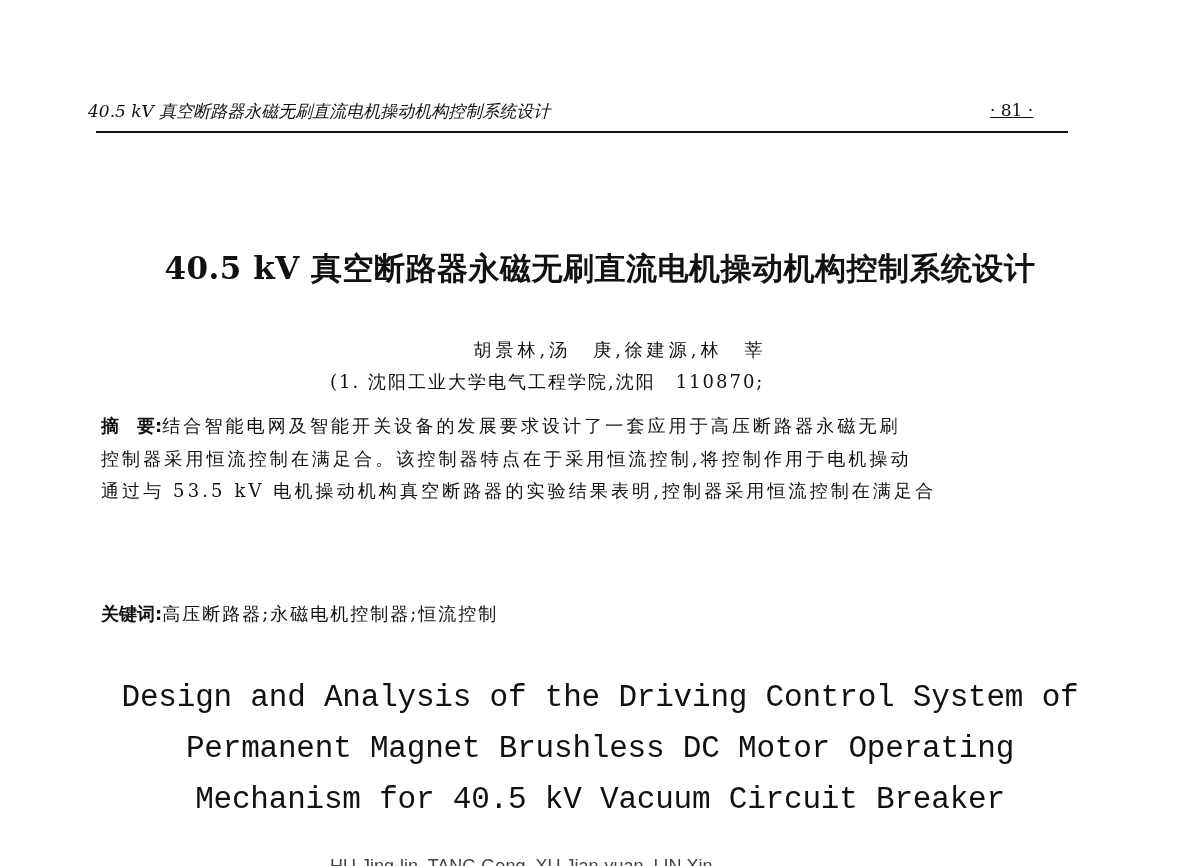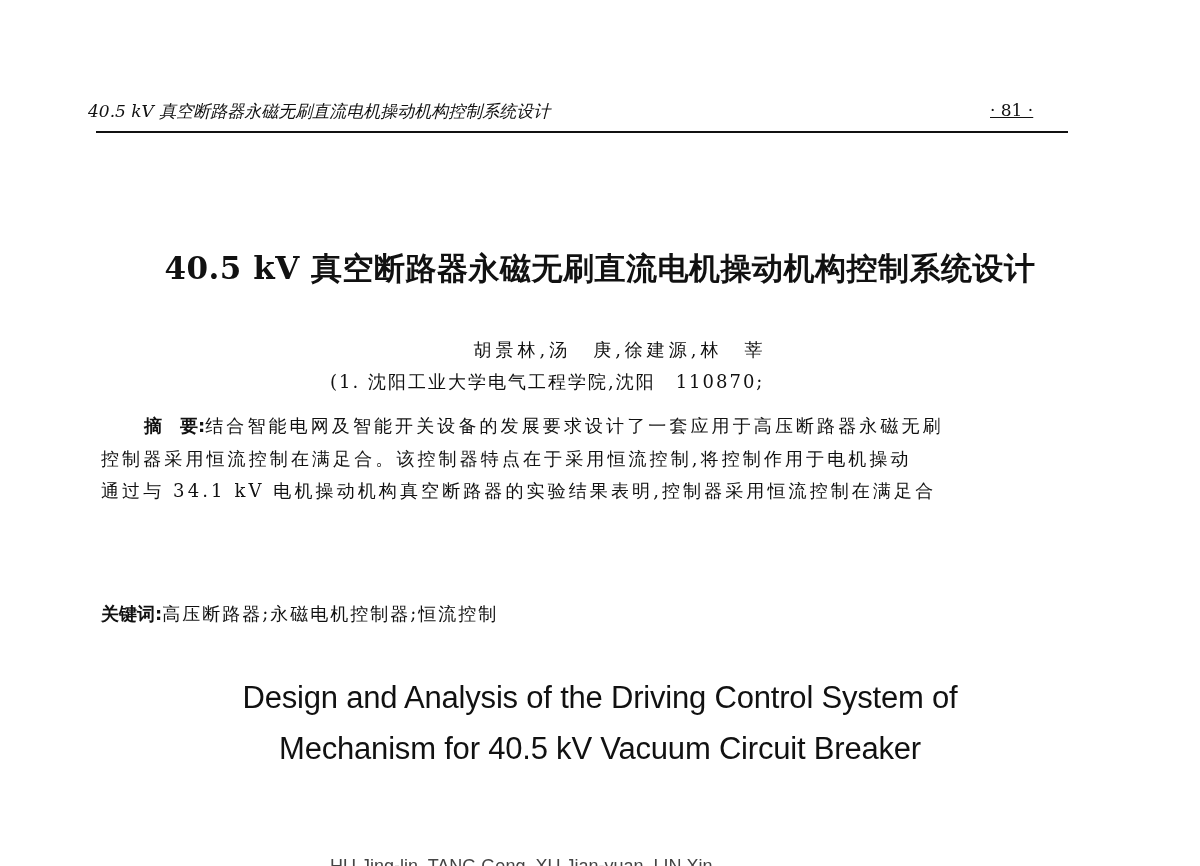--- a/index.html
+++ b/index.html
@@ -5,47 +5,48 @@
   html, body { margin:0; padding:0; background:#ffffff; }
   body { width:1200px; height:866px; position:relative; overflow:hidden; color:#111; font-family:"DejaVu Serif", serif; }
   .abs { position:absolute; }
   .running-head { left:88px; top:100px; font-size:17px; font-style:italic; letter-spacing:0px; white-space:nowrap; }
   .page-num { left:990px; top:100px; font-size:17px; white-space:nowrap;text-decoration:underline; }
   .head-rule { left:96px; top:131px; width:972px; height:2px; background:#111; }
   .title-cn { left:0; width:1200px; top:248px; text-align:center; font-size:31px; font-weight:bold; letter-spacing:0.5px; white-space:nowrap; }
   .authors { left:0; width:1200px; top:338px; text-align:center; font-size:18px; letter-spacing:4px; white-space:nowrap; padding-left:20px; }
   .affil { left:330px; top:370px; font-size:18px; letter-spacing:2px; white-space:nowrap; }
   .abstract { left:101px; top:410px; width:975px; font-size:18px; line-height:32.5px; letter-spacing:3.1px; text-align:justify; }
-  .abstract .lbl { font-weight:bold; font-family:"DejaVu Sans", sans-serif; letter-spacing:0;margin-left:43px; }
+  .abstract .lbl { font-weight:bold; font-family:"DejaVu Sans", sans-serif; letter-spacing:0; }
   .abstract .line { white-space:nowrap; display:block; }
   .keywords { left:101px; top:602px; font-size:18px; letter-spacing:2px; white-space:nowrap;text-align:center; }
   .keywords .lbl { font-weight:bold; font-family:"DejaVu Sans", sans-serif; letter-spacing:0; }
-  .title-en { left:0; width:1200px; top:672px; text-align:center; font-family:Liberation Sans, sans-serif; font-size:31px; line-height:51px; letter-spacing:-0.2px; }
+  .title-en { left:0; width:1200px; top:672px; text-align:center; font-family:Liberation Mono, monospace; font-size:31px; line-height:51px; letter-spacing:-0.2px; }
   .title-en span { display:block; white-space:nowrap; }
   .cut-line { left:330px; top:856px; width:520px; height:12px; overflow:hidden; font-family:"Liberation Sans", sans-serif; font-size:18px; color:#444; white-space:nowrap; }
 </style>
 </head>
 <body>
 
 <div class="abs running-head">40.5 kV 真空断路器永磁无刷直流电机操动机构控制系统设计</div>
 <div class="abs page-num">· 81 ·</div>
 <div class="abs head-rule"></div>
 
 <div class="abs title-cn">40.5 kV 真空断路器永磁无刷直流电机操动机构控制系统设计</div>
 <div class="abs authors">胡景林,汤　庚,徐建源,林　莘</div>
 <div class="abs affil">(1. 沈阳工业大学电气工程学院,沈阳　110870;</div>
 
 <div class="abs abstract">
   <span class="line"><span class="lbl">摘　要:</span><span>结合智能电网及智能开关设备的发展要求设计了一套应用于高压断路器永磁无刷</span></span>
   <span class="line">控制器采用恒流控制在满足合。该控制器特点在于采用恒流控制,将控制作用于电机操动</span>
-  <span class="line">通过与 34.1 kV 电机操动机构真空断路器的实验结果表明,控制器采用恒流控制在满足合</span>
+  <span class="line">通过与 53.5 kV 电机操动机构真空断路器的实验结果表明,控制器采用恒流控制在满足合</span>
 </div>
 
 <div class="abs keywords">
   <span class="lbl">关键词:</span><span>高压断路器;永磁电机控制器;恒流控制</span>
 </div>
 
 <div class="abs title-en">
   <span>Design and Analysis of the Driving Control System of</span>
+  <span>Permanent Magnet Brushless DC Motor Operating</span>
   <span>Mechanism for 40.5 kV Vacuum Circuit Breaker</span>
 </div>
 
 <div class="abs cut-line">HU Jing-lin, TANG Geng, XU Jian-yuan, LIN Xin</div>
 
 </body></html>

